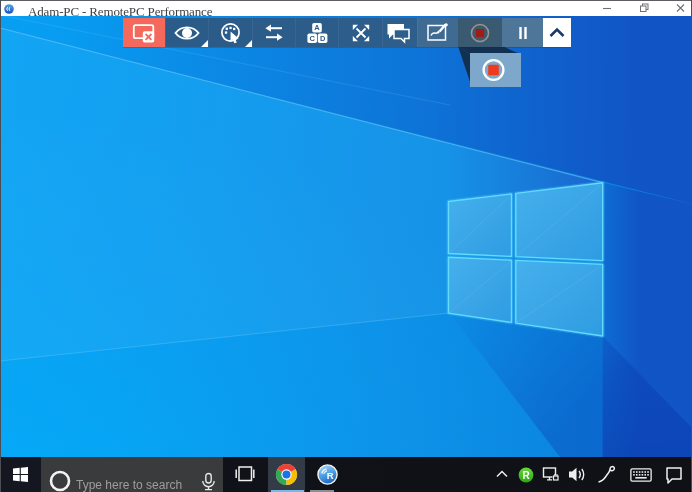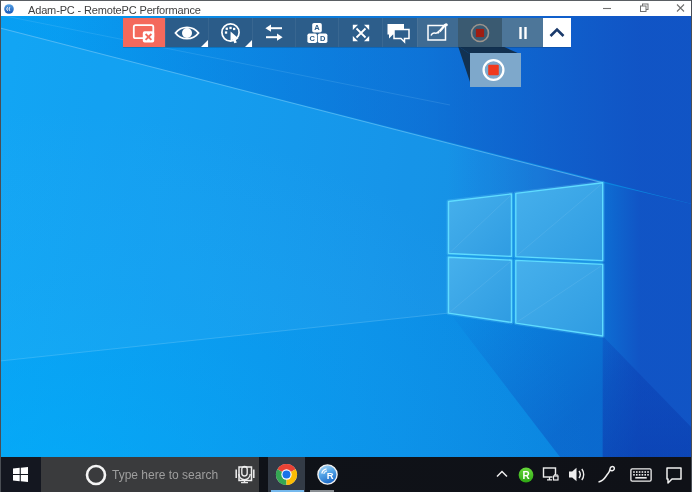--- a/index.html
+++ b/index.html
@@ -2,30 +2,30 @@
 <html><head>
 <meta charset="utf-8">
 <style>
   html,body{margin:0;padding:0;}
   body{width:692px;height:492px;position:relative;overflow:hidden;background:#fff;
        font-family:"Liberation Sans",sans-serif;}
   .abs{position:absolute;}
   
   #titlebar{left:0;top:0;width:692px;height:16px;background:#ffffff;border-top:1px solid #5a5e63;box-sizing:border-box;}
   #tb-icon{left:3.5px;top:3.5px;}
-  #tb-text{left:28px;top:3.5px;font-size:11px;color:#3f3f3f;letter-spacing:-0.15px;}
+  #tb-text{left:28px;top:3.5px;font-size:13px;color:#3f3f3f;letter-spacing:-0.15px;font-family:Liberation Serif, serif;}
   
   #toolbar{left:123px;top:18px;height:29px;display:flex;box-shadow:0 1px 0 rgba(10,40,70,0.22);}
   .tbtn{height:29px;position:relative;display:flex;align-items:center;justify-content:center;}
   .corner{position:absolute;right:0;bottom:0;width:0;height:0;
           border-left:7px solid transparent;border-bottom:7px solid #ffffff;}
   
   #taskbar{left:0;top:457px;width:692px;height:35px;background:linear-gradient(90deg,#141720 0px,#141720 42px,#12141b 120px,#0f1218 230px,#0f1117 692px);}
   #startbtn{left:0;top:0;width:41px;height:35px;background:#141720;display:flex;align-items:center;justify-content:center;}
-  #searchbox{left:41px;top:0;width:182px;height:35px;background:#3a3b3d;display:flex;align-items:center;padding-left:36px;}
+  #searchbox{left:41px;top:0;width:182px;height:35px;background:#3a3b3d;display:flex;align-items:flex-end;}
   #searchtext{font-size:12px;color:#9e9e9e;margin-left:5px;}
 </style>
 </head>
 <body>
 
 <svg class="abs" id="wall" style="left:0;top:0" width="692" height="492" viewBox="0 0 692 492">
   <defs>
     <linearGradient id="base" x1="0" y1="140" x2="692" y2="240" gradientUnits="userSpaceOnUse">
       <stop offset="0" stop-color="#07A1F4"></stop>
       <stop offset="0.55" stop-color="#0B90E8"></stop>

